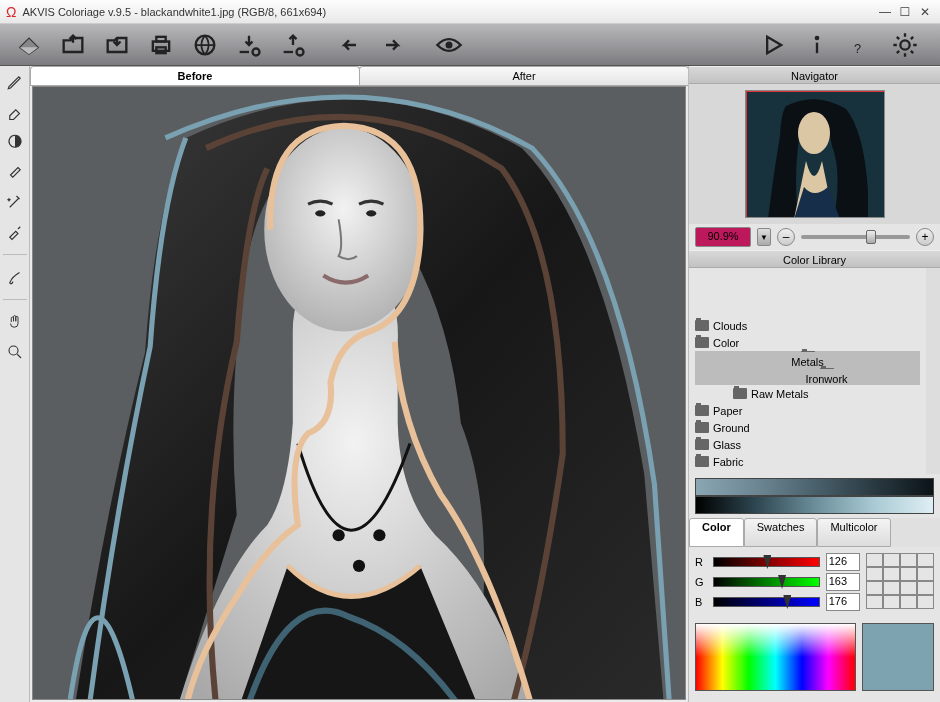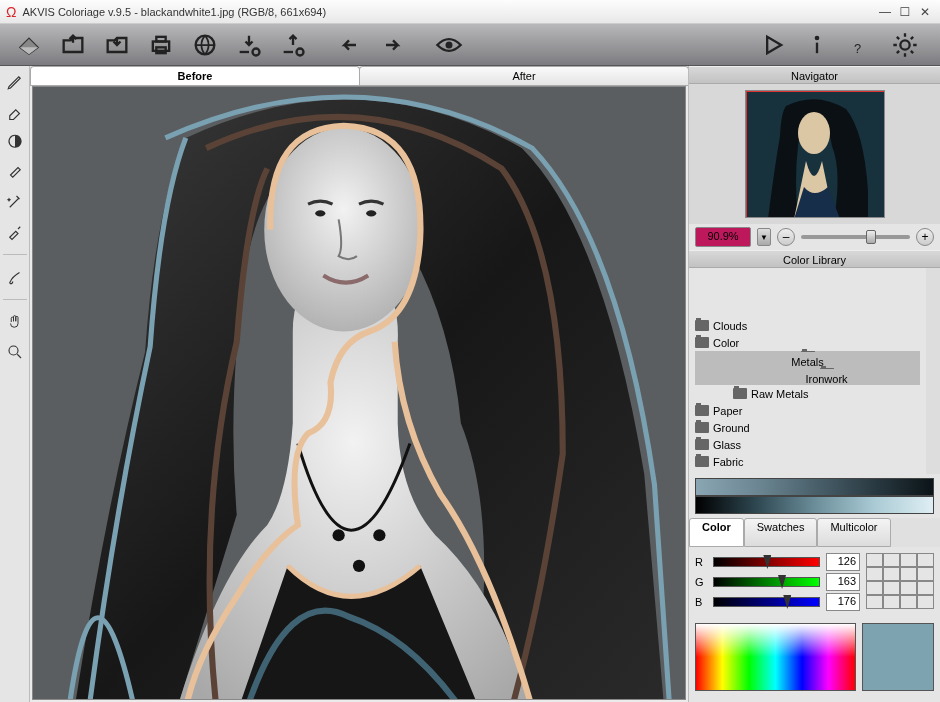--- a/index.html
+++ b/index.html
@@ -43,21 +43,21 @@
 .swbar .sw { flex:1; border:1px solid #444; }
 .colortabs { height:29px; display:flex; background:#e0e0e0; }
 .colortab { padding:2px 12px; border:1px solid #aaa; background:linear-gradient(#f4f4f4,#dcdcdc); border-top-left-radius:3px; border-top-right-radius:3px; }
 .colortab.active { font-weight:bold; background:#fff; }
 .rgbpanel { padding:6px; display:flex; gap:6px; }
 .rgbleft { flex:1; }
 .rgbrow { display:flex; align-items:center; height:18px; gap:6px; margin-bottom:2px; }
 .rgbrow .lbl { width:12px; }
 .rgbrow .bar { flex:1; height:10px; border:1px solid #555; position:relative; }
 .rgbrow .bar .th { position:absolute; top:-3px; width:8px; height:14px; background:#333; clip-path:polygon(0 0,100% 0,50% 100%); }
-.rgbrow .val { width:34px; height:18px; border:1px solid #888; background:#fff; text-align:right; padding-right:3px; line-height:14px; }
+.rgbrow .val { width:34px; height:18px; border:1px solid #888; background:#fff; text-align:right; padding-right:12px; line-height:14px; }
 .palettegrid { width:68px; height:56px; display:grid; grid-template-columns:repeat(4,1fr); grid-template-rows:repeat(4,1fr); }
 .palettegrid div { border:1px solid #888; background:#e5e5e5; }
 .bottompick { height:76px; display:flex; padding:4px 6px; gap:6px; }
 .spectrum { flex:1; border:1px solid #555; background:
   linear-gradient(to top, #000, transparent 50%, #fff),
   linear-gradient(to right, red, yellow, lime, cyan, blue, magenta, red);
   background-blend-mode: screen, normal;
 }
 .curclr { width:72px; border:1px solid #555; }
 .scrollbar{ width:14px; background:#ddd; }

